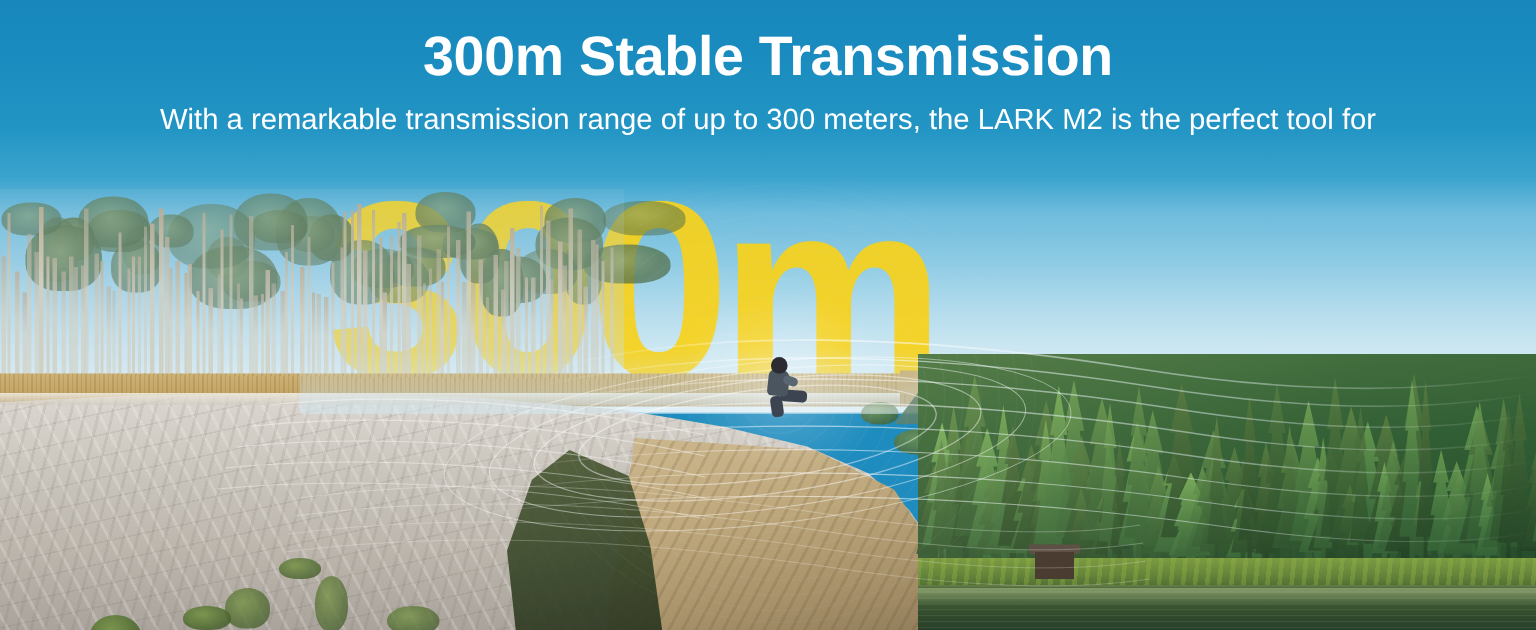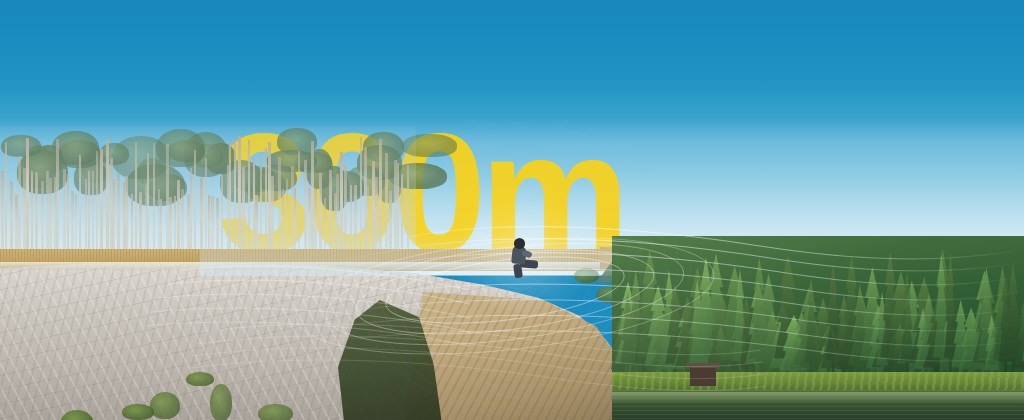--- a/index.html
+++ b/index.html
@@ -639,14 +639,16 @@
 
   <div class="person-glow"></div>
   <div class="person">
     <div class="p-legs"></div>
     <div class="p-shin"></div>
     <div class="p-torso"></div>
     <div class="p-arm"></div>
     <div class="p-head"></div>
   </div>
 
+  <div class="headline">300m Stable Transmission</div>
+  <div class="subline l1">With a remarkable transmission range of up to 300 meters, the LARK M2 is the perfect tool for</div>
 
 </div>
 
 </body></html>

